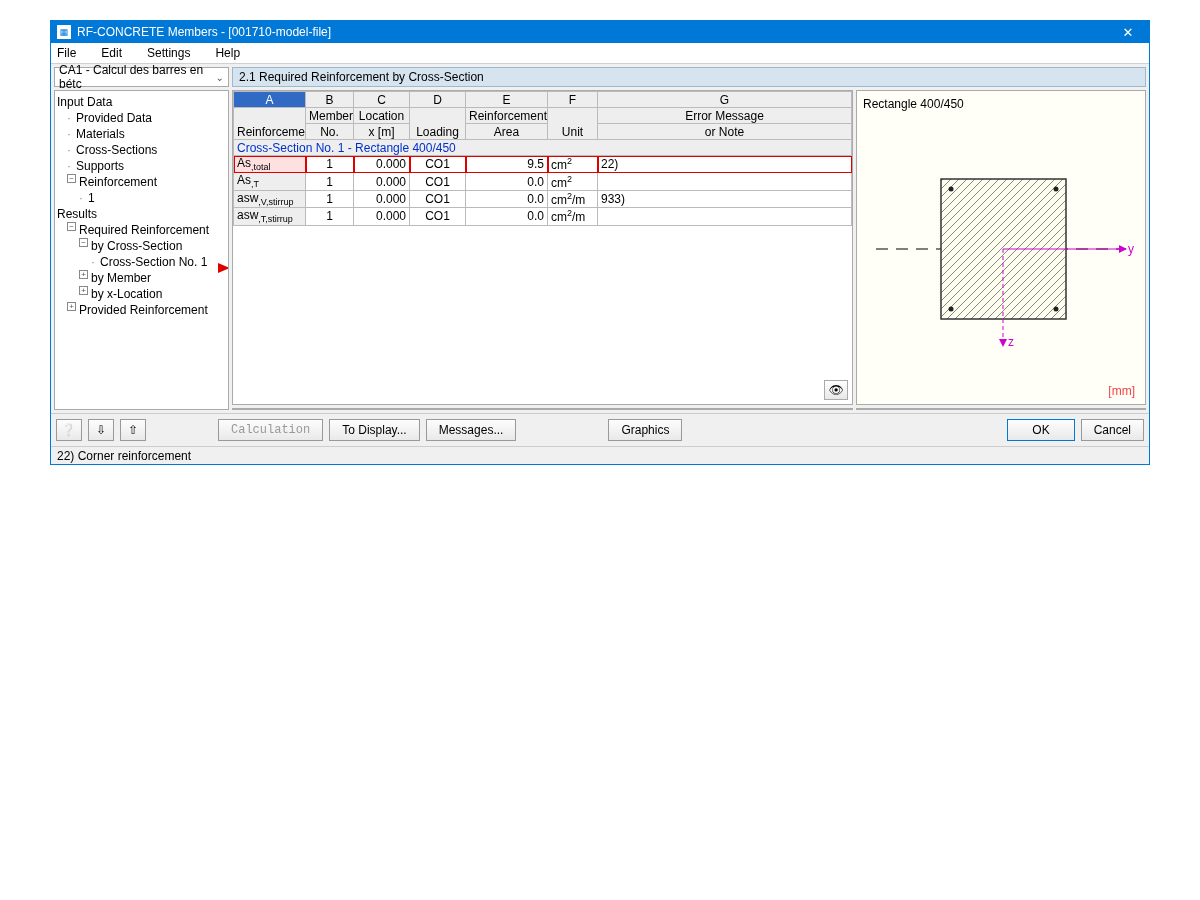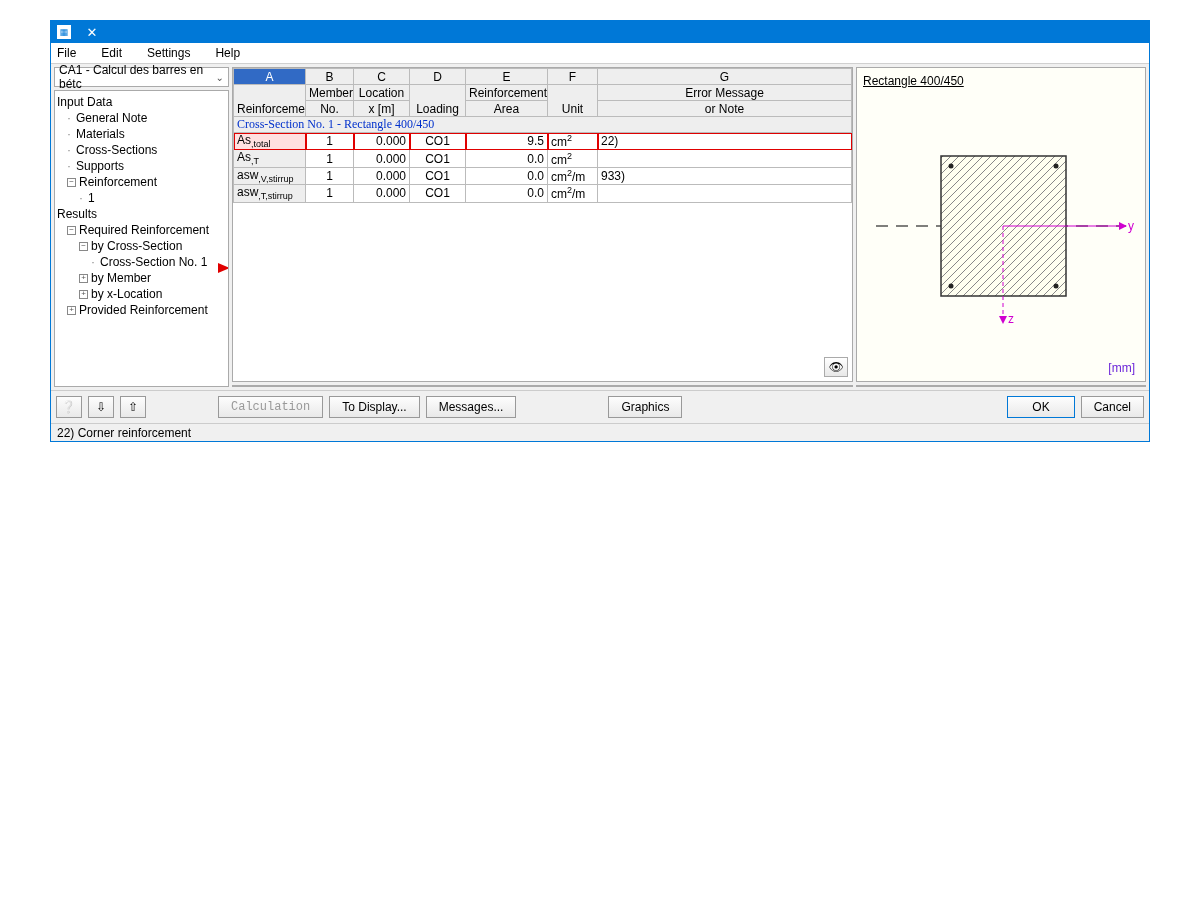--- a/index.html
+++ b/index.html
@@ -13,63 +13,64 @@
 .menubar span { cursor: default; }
 .body { display: flex; flex: 1; background: #f0f0f0; padding: 3px; gap: 3px; }
 .navcol { width: 175px; display: flex; flex-direction: column; gap: 3px; }
 .selectbox { background: #fff; border: 1px solid #aaa; height: 20px; display: flex; align-items: center; padding: 4px 4px; position: relative; }
 .selectbox .chev { position: absolute; right: 4px; font-size: 10px; color: #555; }
 .tree { background: #fff; border: 1px solid #aaa; flex: 1; padding: 3px 2px; line-height: 16px; overflow: hidden; }
 .tree .hdr { font-weight: normal; }
 .tree .lv1 { padding-left: 10px; }
 .tree .lv2 { padding-left: 22px; }
 .tree .lv3 { padding-left: 34px; }
-.tree .row { display: flex; align-items: center; gap: 3px; white-space: nowrap; cursor: default; }
+.tree .row { display: flex; align-items: flex-start; gap: 3px; white-space: nowrap; cursor: default; }
 .tree .box { width: 9px; height: 9px; border: 1px solid #888; display: inline-flex; align-items: center; justify-content: center; font-size: 8px; line-height: 8px; color: #555; }
 .tree .dot::before { content: "·"; color: #888; margin-right: 2px; }
 .maincol { flex: 1; display: flex; flex-direction: column; gap: 3px; }
 .panel-title { background: #d6e4f0; border: 1px solid #9fb8cf; padding: 2px 6px; height: 20px; display: flex; align-items: center; }
 .upper { display: flex; gap: 3px; height: 315px; }
 .tablewrap { background: #fff; border: 1px solid #aaa; flex: 1; display: flex; flex-direction: column; position: relative; }
 table { border-collapse: collapse; width: 100%; table-layout: fixed; }
 th, td { border: 1px solid #bbb; padding: 0 3px; height: 16px; overflow: hidden; text-overflow: clip; white-space: nowrap; }
 th { background: #eee; font-weight: normal; text-align: center; }
 th.colA { background: #316ac5; color: #fff; }
 td.lbl { background: #eee; }
 td.num { text-align: right; }
 td.ctr { text-align: center; }
-.sectionrow td { color: #0030cc; background: #eee; font-family: Liberation Serif, serif; }
+.sectionrow td { color: #0030cc; background: #eee; }
 tr.highlight td { outline: 1.5px solid #e00000; outline-offset: -1px; }
 tr.highlight td.lbl { background: #ffe0e0; }
 .tablefill { flex: 1; background: #fff; }
 .eye { position: absolute; right: 4px; bottom: 4px; width: 24px; height: 20px; border: 1px solid #aaa; background: linear-gradient(#fff,#e8e8e8); display: flex; align-items: center; justify-content: center; font-size: 12px; }
 .preview { width: 290px; background: #fffff8; border: 1px solid #aaa; padding: 6px; display: flex; flex-direction: column; }
-.preview .ptitle { height: 16px; text-decoration: underline; }
+.preview .ptitle { height: 16px; }
 .preview .canvas { flex: 1; display: flex; align-items: center; justify-content: center; position: relative; }
-.preview .unit { text-align: right; color: #6d28d9; padding-right: 4px; }
+.preview .unit { text-align: right; color: #ef4444; padding-right: 4px; }
 .lower { flex: 1; display: flex; gap: 3px; }
 .lower .pane { background: #fff; border: 1px solid #aaa; }
 .lower .big { flex: 1; }
 .lower .small { width: 290px; }
 .buttonbar { border-top: 1px solid #ccc; padding: 5px; display: flex; align-items: center; gap: 6px; }
 .btn { background: linear-gradient(#fdfdfd,#e9e9e9); border: 1px solid #999; height: 22px; padding: 0 12px; display: flex; align-items: center; cursor: default; }
 .btn.disabled { color: #999; font-family: Liberation Mono, monospace; }
 .btn.small { padding: 0; width: 26px; justify-content: center; }
 .btn.primary { border: 1.5px solid #0078d7; padding: 0 24px; }
 .spacer { flex: 1; }
 .statusbar { background: #f0f0f0; border-top: 1px solid #ccc; padding: 2px 6px; height: 18px; display: flex; align-items: center; }
 .sub { font-size: 9px; vertical-align: sub; }
 .sup { font-size: 9px; vertical-align: super; }
 </style>
 </head>
 <body>
 
 <div class="window">
   <div class="titlebar">
     <div class="icon">▦</div>
+    <div class="title">RF-CONCRETE Members - [001710-model-file]</div>
     <div class="close">✕</div>
   </div>
 
   <div class="menubar">
     <span>File</span>
     <span>Edit</span>
     <span>Settings</span>
     <span>Help</span>
   </div>
 
@@ -78,21 +79,21 @@
       <div class="selectbox">
         <span>CA1 - Calcul des barres en bétc</span>
         <span class="chev">⌄</span>
       </div>
       <div class="tree" style="position:relative">
         <div class="row hdr">
             <span>Input Data</span>
           </div>
         <div class="row lv1">
             <span class="dot"></span>
-            <span>General Note</span>
+            <span>Provided Data</span>
           </div>
         <div class="row lv1">
             <span class="dot"></span>
             <span>Materials</span>
           </div>
         <div class="row lv1">
             <span class="dot"></span>
             <span>Cross-Sections</span>
           </div>
         <div class="row lv1">
@@ -132,20 +133,23 @@
           </div>
         <div class="row lv1">
             <span class="box">+</span>
             <span>Provided Reinforcement</span>
           </div>
         <div style="position:absolute; left:163px; top:172px; width:0; height:0; border-top:5px solid transparent; border-bottom:5px solid transparent; border-left:12px solid #e00000;"></div>
       </div>
     </div>
 
     <div class="maincol">
+      <div class="panel-title">
+          <span>2.1 Required Reinforcement by Cross-Section</span>
+        </div>
       <div class="upper">
         <div class="tablewrap" style="position:relative">
           <table>
             <colgroup>
               <col style="width:72px">
                 <col style="width:48px">
                 <col style="width:56px">
                 <col style="width:56px">
                 <col style="width:82px">
                 <col style="width:50px">

